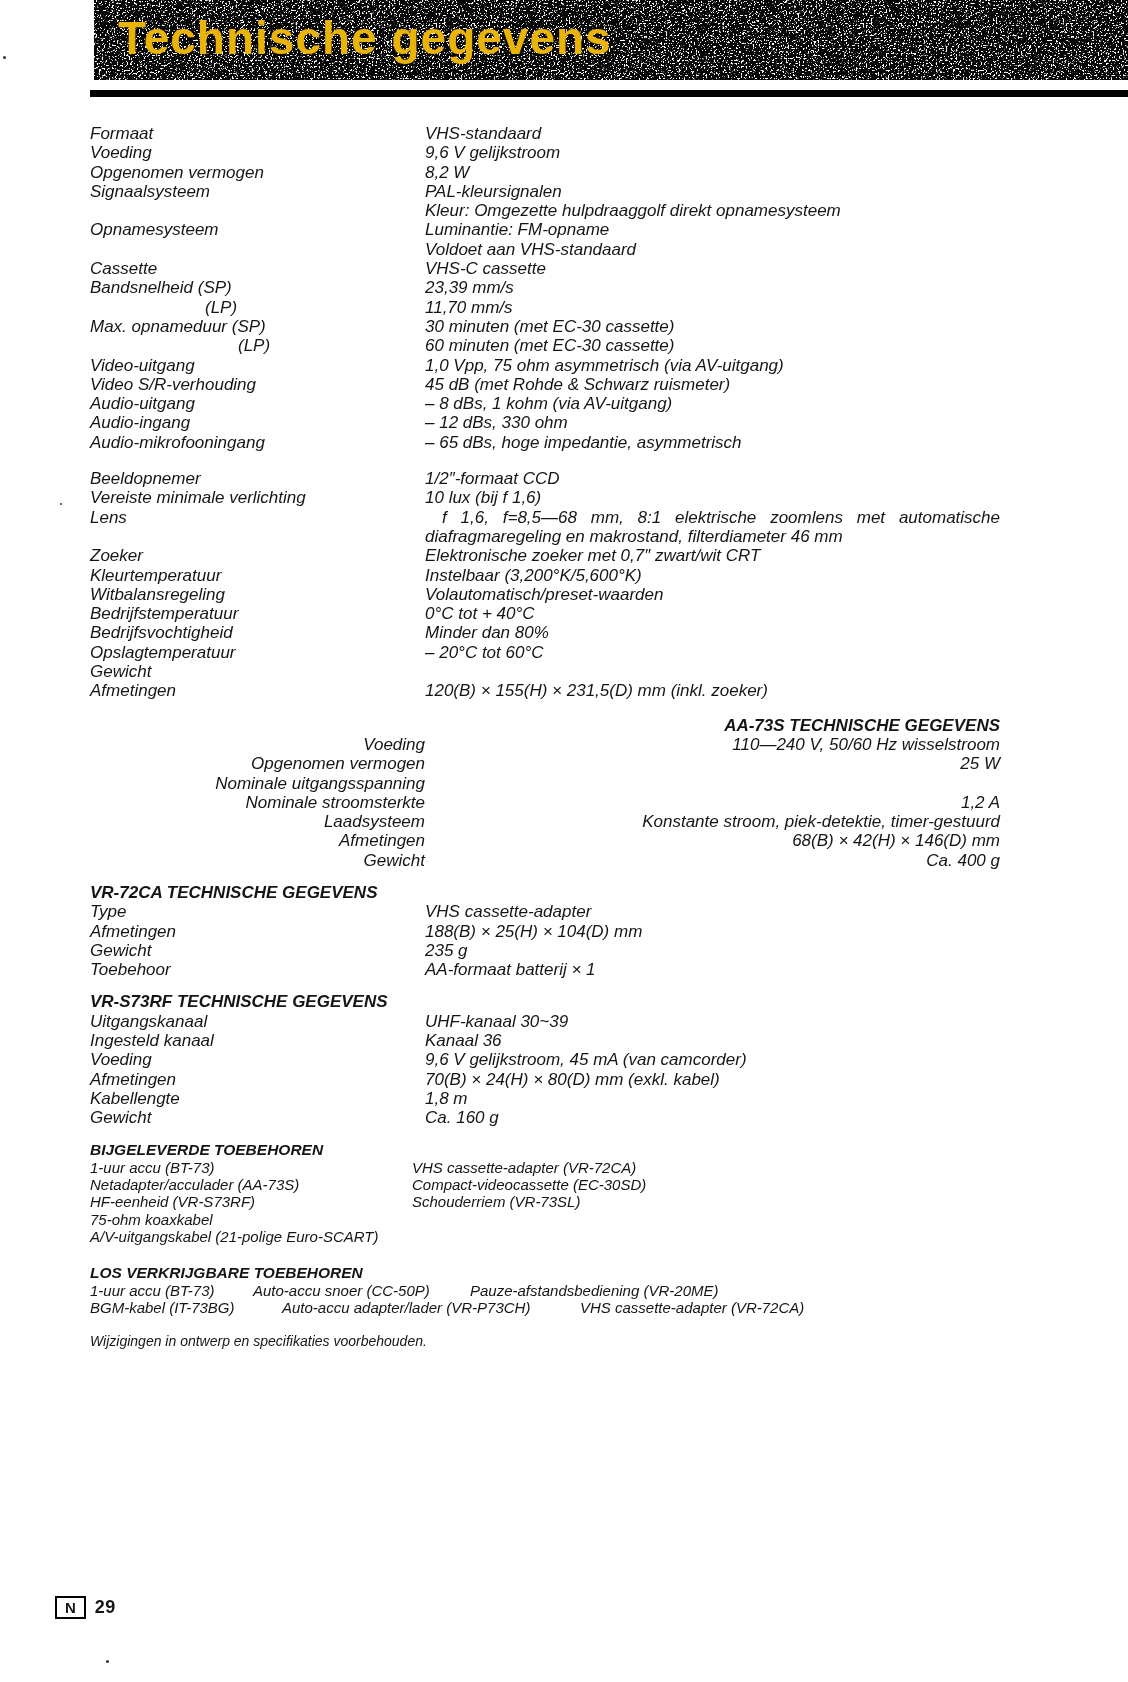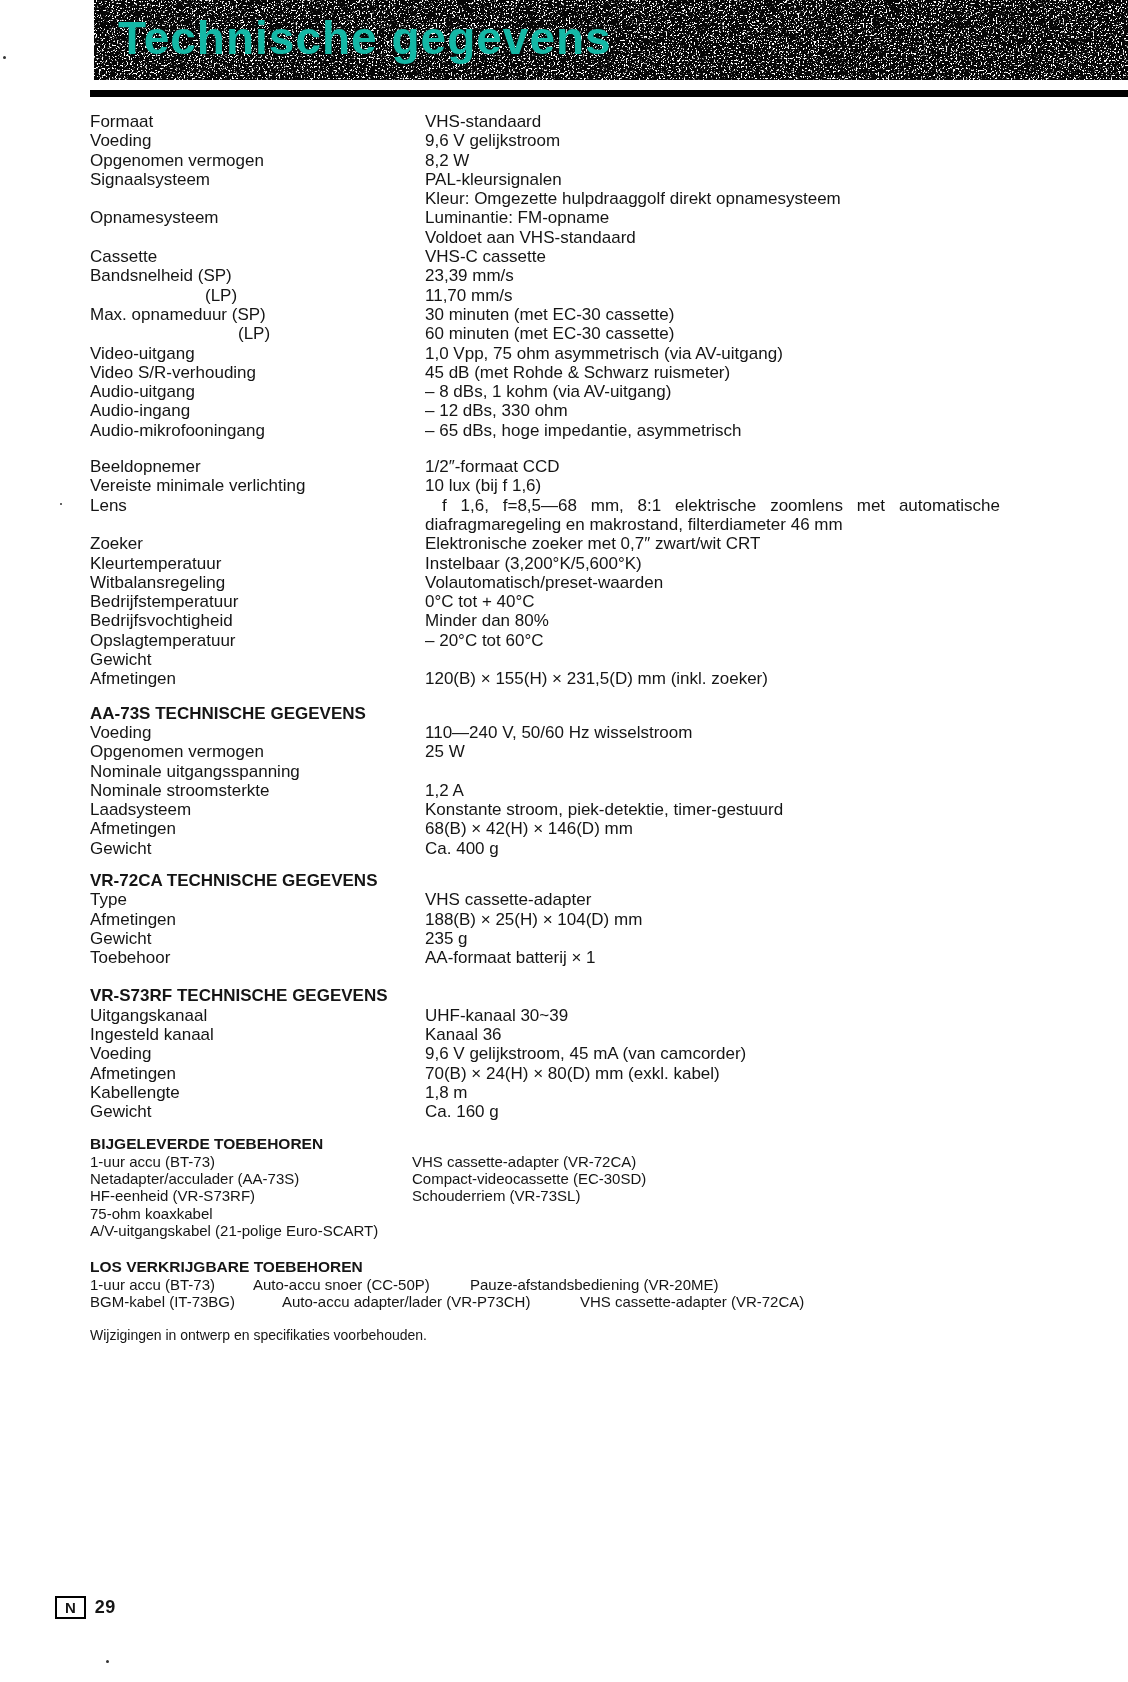--- a/index.html
+++ b/index.html
@@ -13,41 +13,41 @@
 
   
   .banner {
     position: absolute; left: 94px; top: 0;
     width: 1034px; height: 80px;
     background: #060606; overflow: hidden;
   }
   .banner svg.noise { position: absolute; left: 0; top: 0; width: 100%; height: 100%; }
   .banner-title {
     position: absolute; left: 24px; top: 11px;
-    color: #14b8a6; font-size: 46px; font-weight: 700; letter-spacing: 1px;
+    color: #eab308; font-size: 46px; font-weight: 700; letter-spacing: 1px;
     white-space: nowrap;
   }
   .rule {
     position: absolute; left: 90px; top: 90px;
     width: 1038px; height: 7px; background: #000;
   }
 
   
-  .content { position: absolute; left: 90px; top: 112px; width: 910px; }
+  .content { position: absolute; left: 90px; top: 124px; width: 910px; font-style: italic; }
   .row { display: flex; font-size: 17px; line-height: 19.3px; }
   .lab { width: 335px; flex: none; }
   .val { flex: 1; }
   .i1 .lab { padding-left: 115px; }
   .i2 .lab { padding-left: 148px; }
   .justify .val { text-align: justify; text-align-last: justify; margin-left: 17px; }
   .group-title { font-size: 17px; font-weight: 700; line-height: 19.3px; }
   .g2 { margin-top: 17px; }
-  .g4 { margin-top: 15px; }
+  .g4 { margin-top: 15px; text-align: right; }
   .g5 { margin-top: 13px; }
-  .g6 { margin-top: 19px; }
+  .g6 { margin-top: 13px; }
 
   
   .acc { margin-top: 12px; font-size: 15px; line-height: 17.4px; }
   .acc-title { font-size: 15.5px; font-weight: 700; line-height: 19px; }
   .acc-cols { display: flex; }
   .acc-col-left { width: 322px; flex: none; }
   .acc-col-right { flex: 1; }
   .opt { margin-top: 17px; font-size: 15px; line-height: 17.4px; }
   .opt-row { display: flex; }
   .opt-row span { display: block; }

